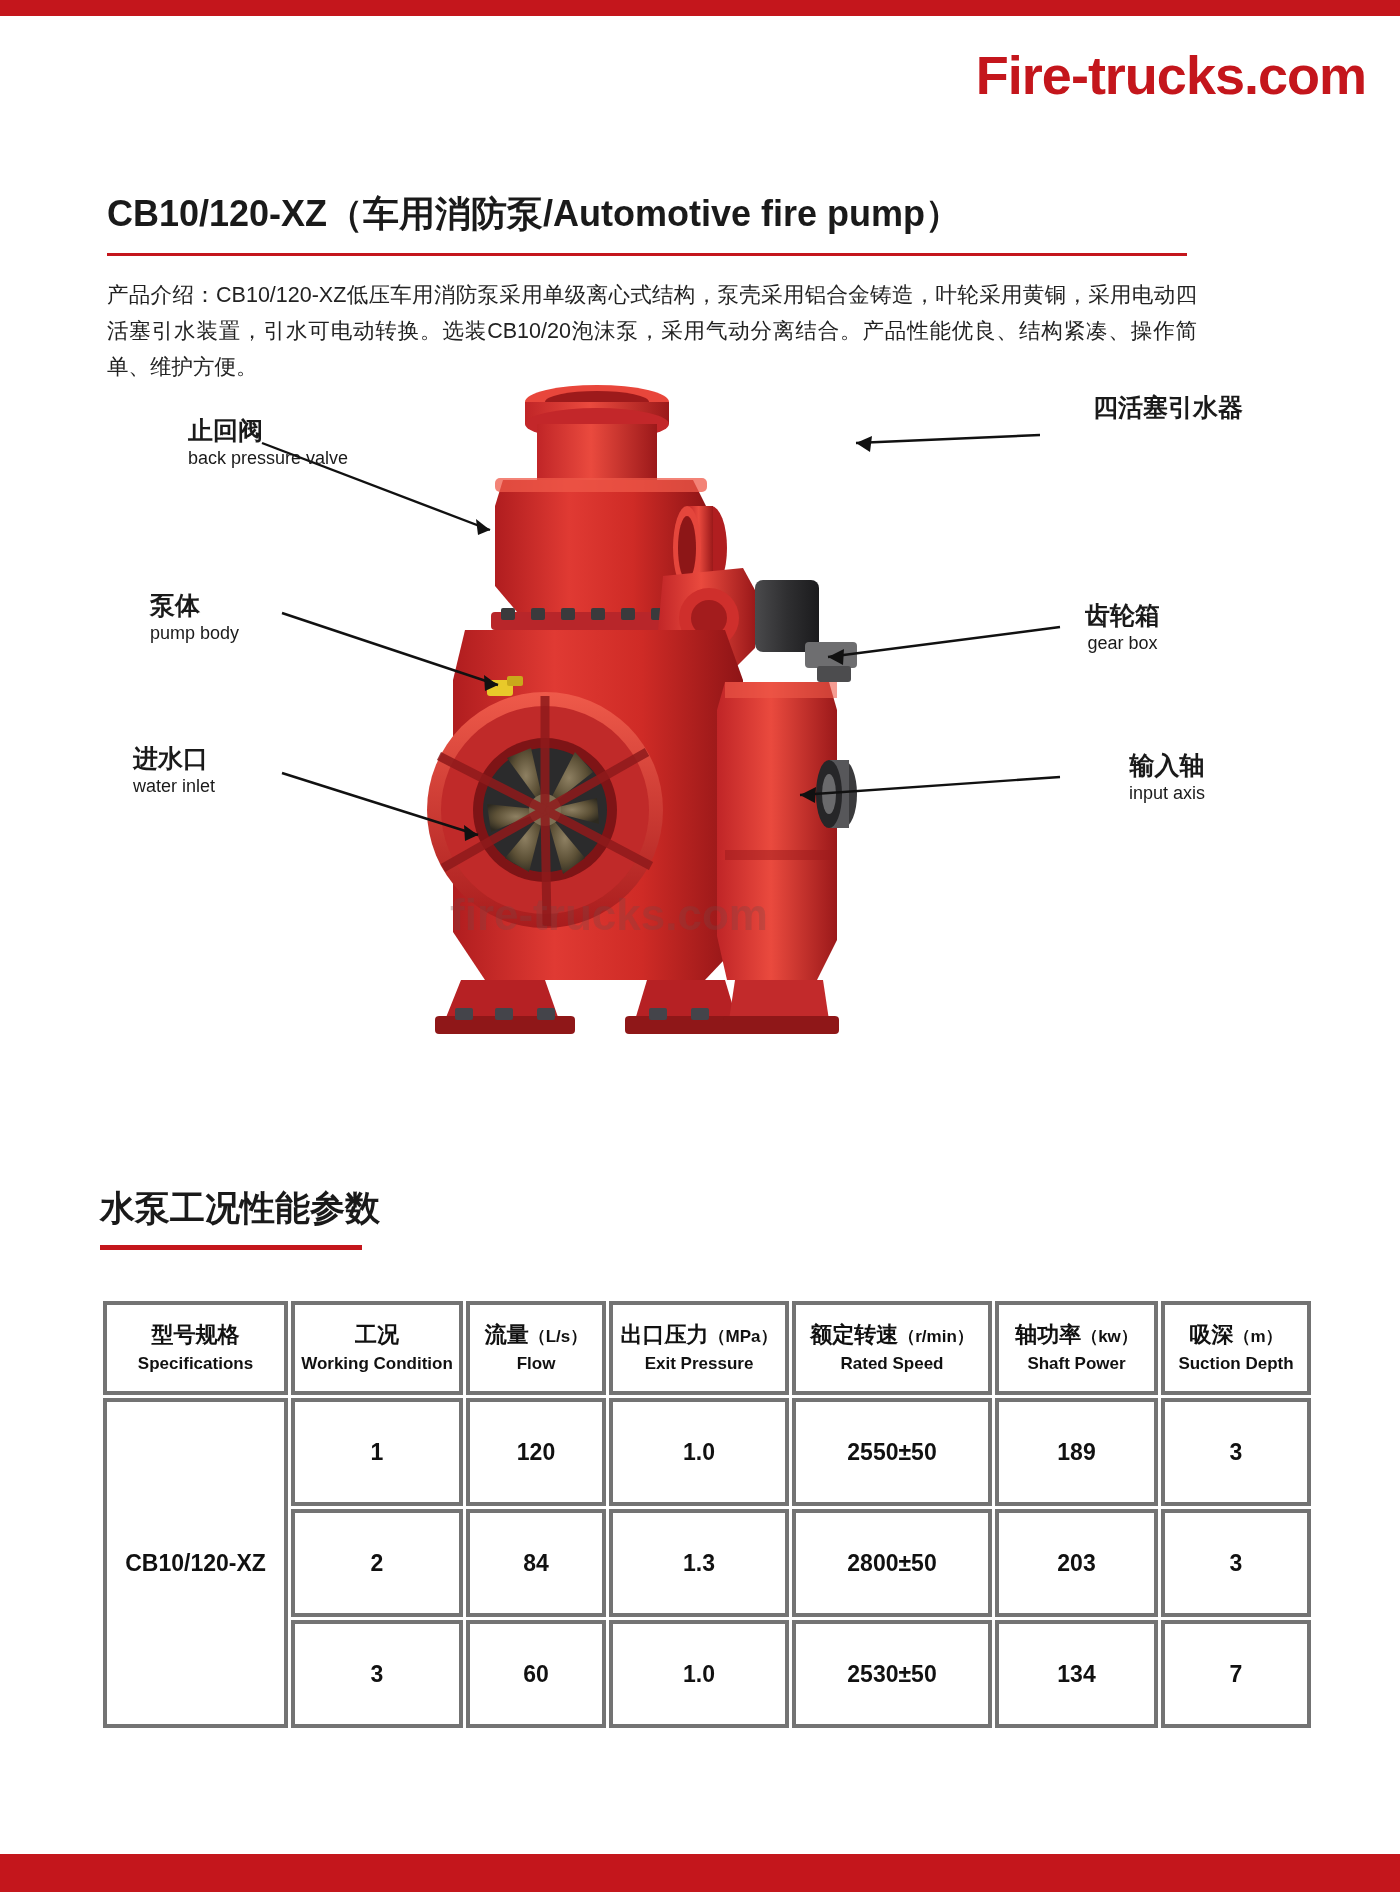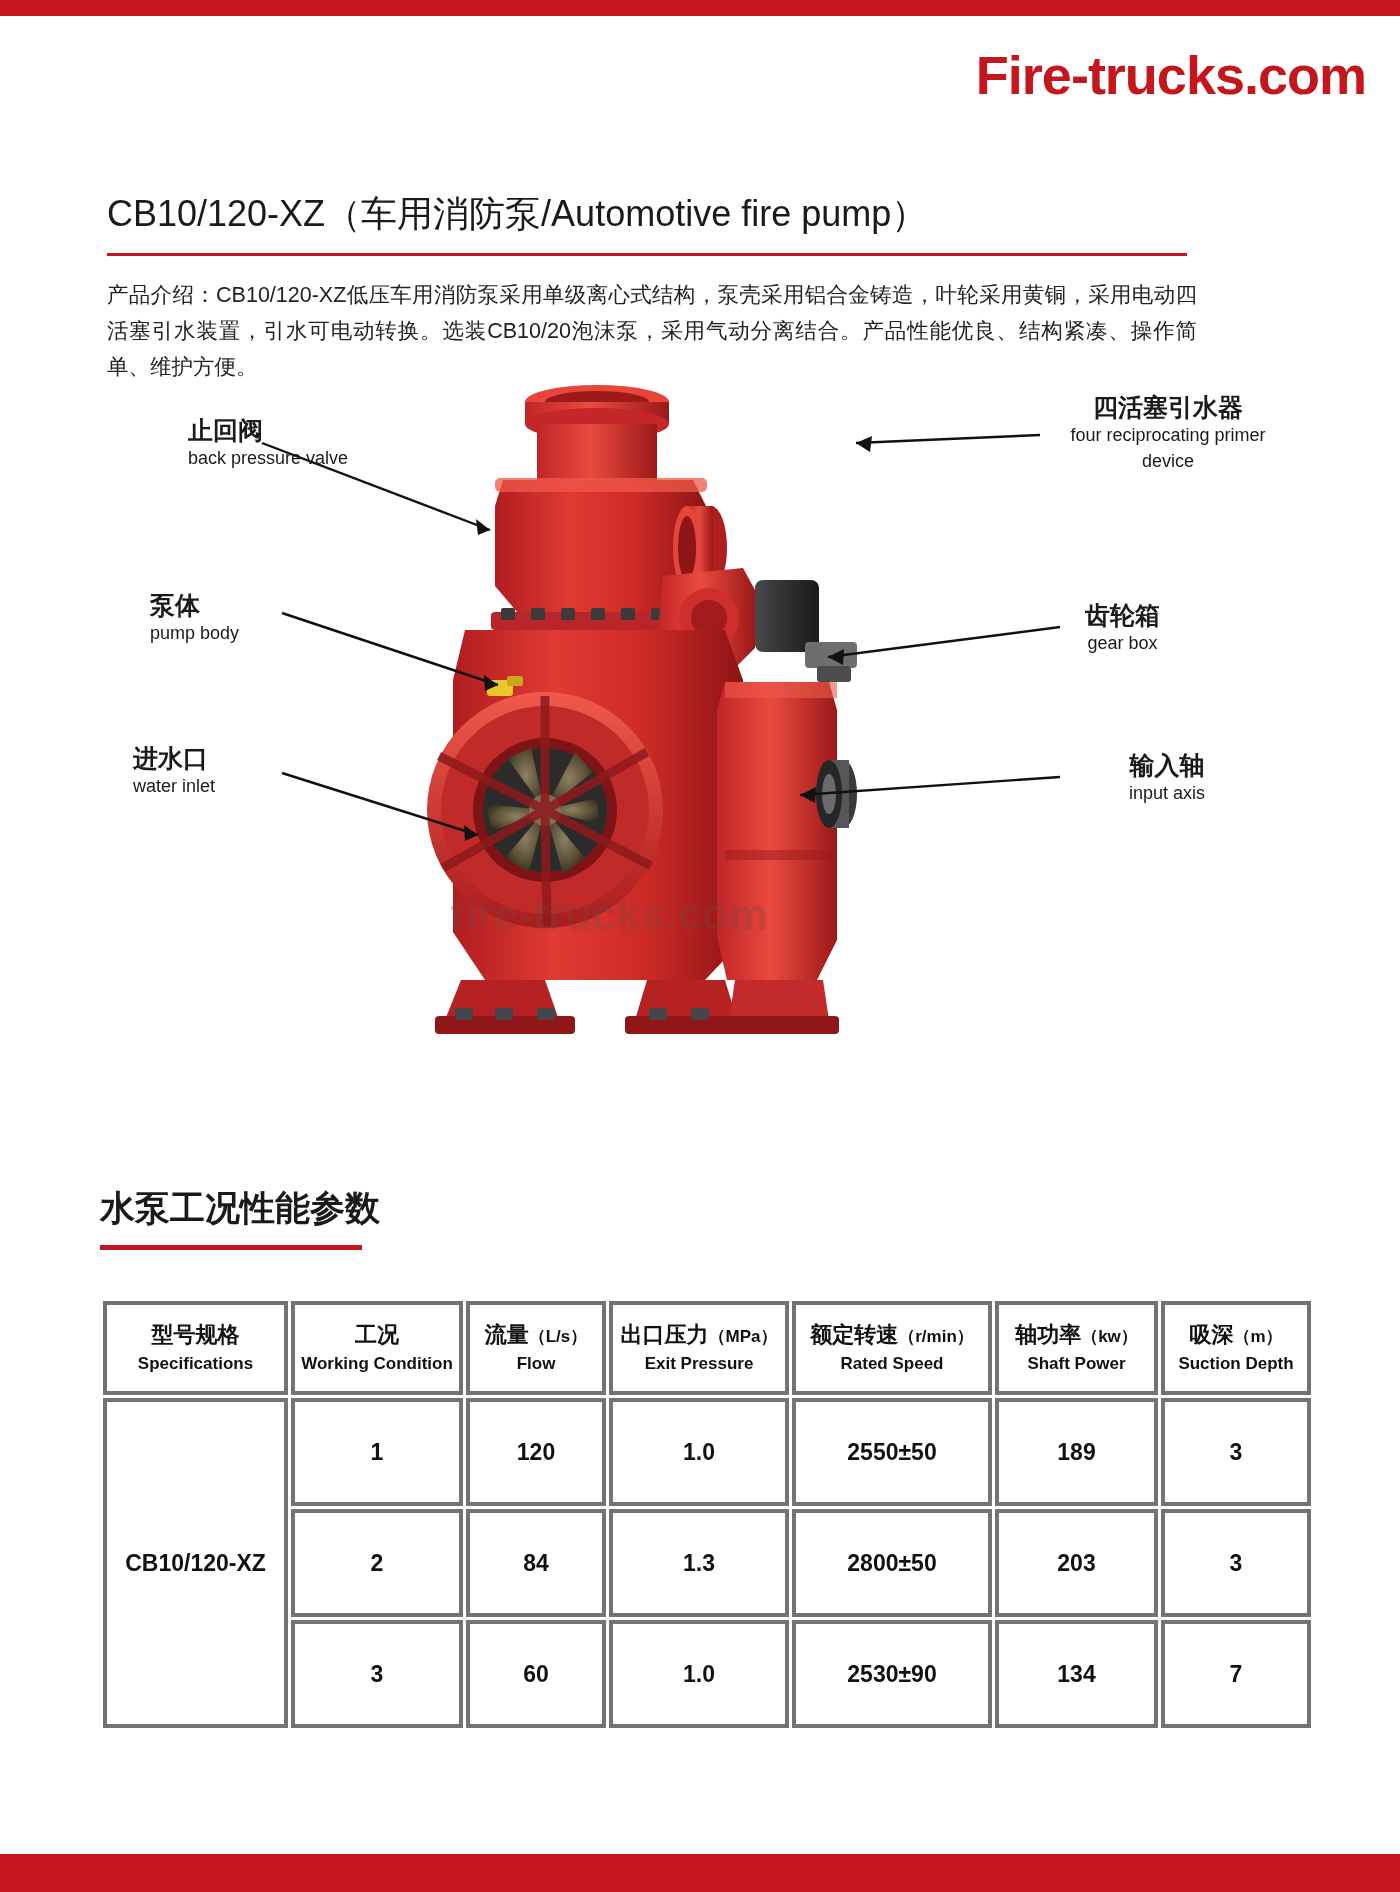--- a/index.html
+++ b/index.html
@@ -26,21 +26,21 @@
   
   .brand{
     position:absolute;right:34px;top:44px;
     font-size:54px;font-weight:bold;color:#c4161c;
     letter-spacing:-1px;
     font-family:"Liberation Sans","DejaVu Sans",sans-serif;
   }
   
   .title{
     position:absolute;left:107px;top:190px;
-    font-size:36px;font-weight:normal;color:#1a1a1a;
+    font-size:36px;font-weight:bold;color:#1a1a1a;
     white-space:nowrap;
   }
   .title-rule{
     position:absolute;left:107px;top:253px;width:1080px;height:3px;
     background:#c4161c;
   }
   
   .intro{
     position:absolute;left:107px;top:277px;width:1090px;
     font-size:21.5px;line-height:36px;color:#222222;
@@ -261,21 +261,20 @@
   <div class="callout left" style="left:150px;top:195px;">
     <div class="cn">泵体</div>
     <div class="en">pump body</div>
   </div>
   <div class="callout left" style="left:133px;top:348px;">
     <div class="cn">进水口</div>
     <div class="en">water inlet</div>
   </div>
   <div class="callout right" style="left:1063px;top:-3px;width:210px;">
     <div class="cn">四活塞引水器</div>
-    <div class="en">four reciprocating primer device</div>
   </div>
   <div class="callout right" style="left:1085px;top:205px;">
     <div class="cn">齿轮箱</div>
     <div class="en">gear box</div>
   </div>
   <div class="callout right" style="left:1085px;top:355px;margin-left:44px;">
     <div class="cn">输入轴</div>
     <div class="en">input axis</div>
   </div>
 
@@ -342,21 +341,21 @@
       <td>84</td>
       <td>1.3</td>
       <td>2800±50</td>
       <td>203</td>
       <td>3</td>
     </tr>
     <tr>
       <td>3</td>
       <td>60</td>
       <td>1.0</td>
-      <td>2530±90</td>
+      <td>2530±50</td>
       <td>134</td>
       <td>7</td>
     </tr>
   </tbody>
 </table>
 
 <div class="bar-bottom-line"></div>
 <div class="bar-bottom"></div>
 
 </body></html>

